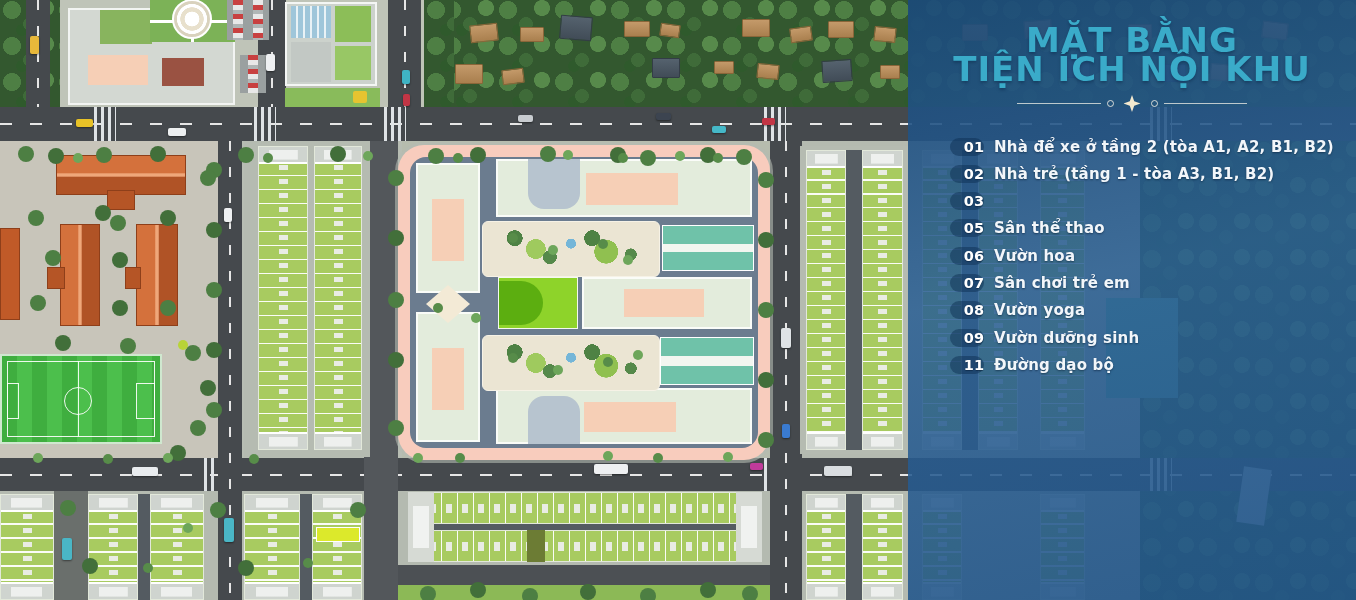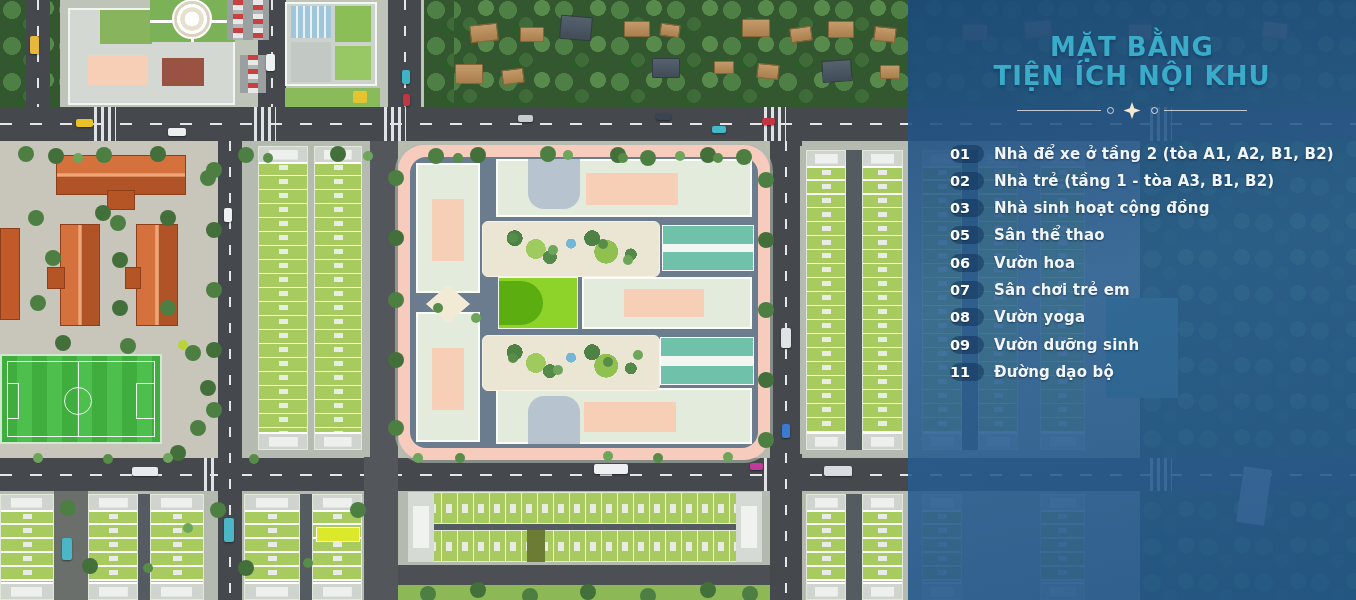--- a/index.html
+++ b/index.html
@@ -79,33 +79,33 @@
   
   #complex{position:absolute;left:398px;top:145px;width:372px;height:315px;
     background:#f8ccbd;border-radius:26px;box-shadow:0 0 0 3px rgba(180,186,178,.6);}
   #deck{position:absolute;left:12px;top:12px;width:348px;height:291px;background:#6b7c8f;border-radius:16px;}
   .pav{position:absolute;background:#b7c4cf;}
   
   #panel{position:absolute;left:908px;top:0;width:448px;height:600px;
     background:linear-gradient(168deg,rgba(27,74,121,.93) 0%,rgba(42,95,148,.86) 45%,rgba(34,85,137,.91) 100%);
     color:#eef3f8;}
   #panel-inner{position:relative;height:100%;box-sizing:border-box;padding:26px 30px 0 30px;}
-  .title{margin:7px;text-align:center;font-size:26px;line-height:29px;font-weight:bold;
+  .title{margin:0;text-align:center;font-size:34px;line-height:29px;font-weight:bold;
     letter-spacing:1px;color:#3aabc9;text-shadow:0 2px 3px rgba(8,35,65,.4);}
   .divider{display:flex;align-items:center;justify-content:center;width:230px;margin:11px auto 0;}
   .divider .line{flex:1;height:1px;background:rgba(242,240,232,.75);}
   .divider .ring{width:5px;height:5px;border:1px solid rgba(242,240,232,.85);border-radius:50%;margin:0 6px;}
   .divider .star{width:17px;height:17px;background:#f4e9cf;margin:0 4px;
     clip-path:polygon(50% 0,63% 37%,100% 50%,63% 63%,50% 100%,37% 63%,0 50%,37% 37%);
     filter:drop-shadow(0 0 3px rgba(255,244,214,.8));}
   .intro{margin:17px 2px 0;text-align:center;font-size:15.5px;line-height:21.8px;font-weight:500;
     color:#edf2f7;text-shadow:0 1px 2px rgba(8,30,60,.5);}
   #amenities{list-style:none;margin:25px 0 0;padding:0 0 0 12px;}
   #amenities .row{display:flex;align-items:center;height:19px;margin-bottom:8.3px;}
-  #amenities .num{flex:0 0 34px;text-align:left;font-size:14.5px;font-weight:bold;color:#fff;
+  #amenities .num{flex:0 0 34px;text-align:right;font-size:14.5px;font-weight:bold;color:#fff;
     background:rgba(13,45,82,.48);border-radius:10px;padding:1px 0;margin-right:10px;
     text-shadow:0 1px 1px rgba(5,25,50,.5);}
   #amenities .lbl{font-size:15px;font-weight:bold;letter-spacing:.2px;color:#f2f6fa;
     text-shadow:0 1px 2px rgba(5,25,50,.55);white-space:nowrap;}
 </style>
 </head>
 <body>
 
 <div id="stage">
 
@@ -350,21 +350,20 @@
     <span class="lbl">Nhà để xe ở tầng 2 (tòa A1, A2, B1, B2)</span>
   </li>
 
   <li class="row">
     <span class="num">02</span>
     <span class="lbl">Nhà trẻ (tầng 1 - tòa A3, B1, B2)</span>
   </li>
 
   <li class="row">
     <span class="num">03</span>
-    <span class="lbl">Nhà sinh hoạt cộng đồng</span>
   </li>
 
 
   <li class="row">
     <span class="num">05</span>
     <span class="lbl">Sân thể thao</span>
   </li>
 
   <li class="row">
     <span class="num">06</span>

